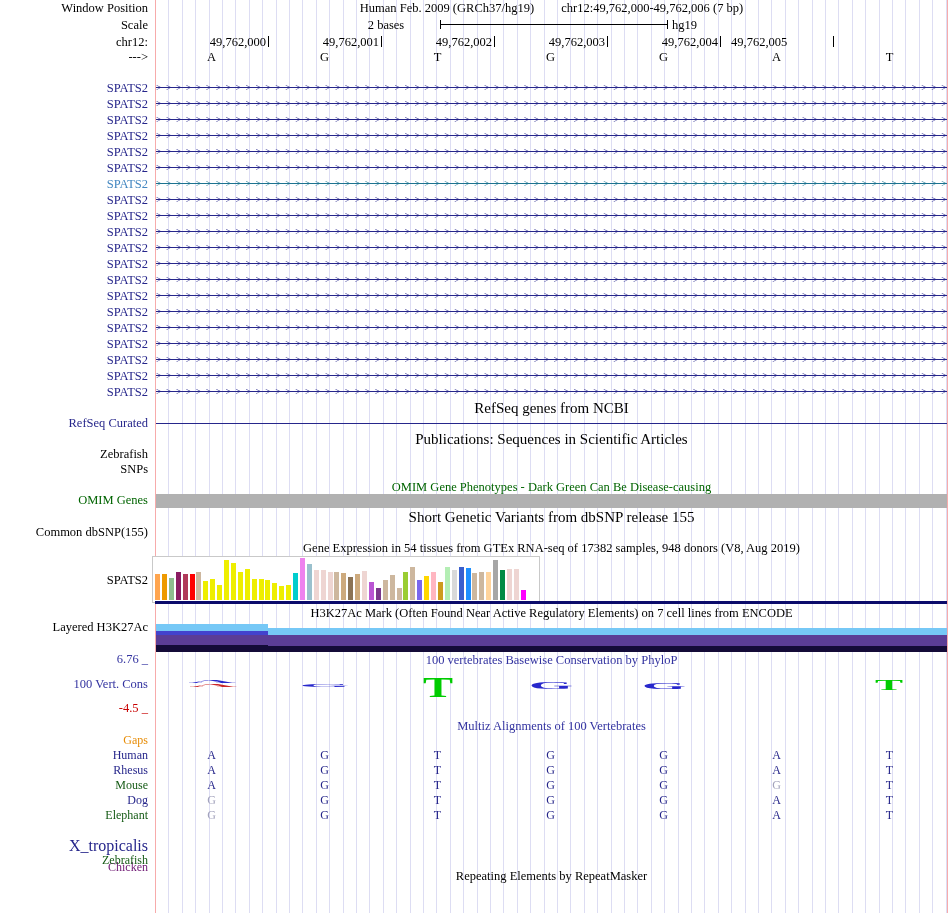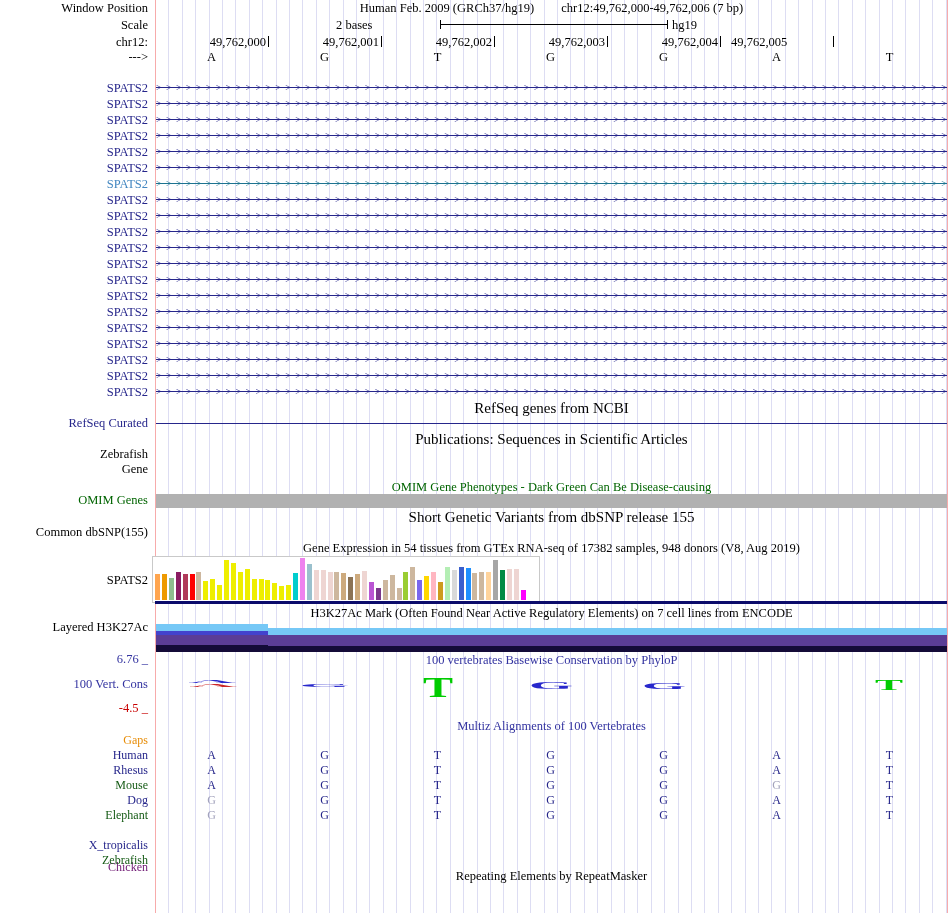--- a/index.html
+++ b/index.html
@@ -31,21 +31,21 @@
   <div class="vline" style="left:155px"></div>
   <div class="vline" style="left:947px"></div>
 
   <div class="lab c-black" style="top:1px">Window Position</div>
   <div class="ctitle c-black" style="top:1px">
     <span>Human Feb. 2009 (GRCh37/hg19)</span>
     <span style="margin-left:24px">chr12:49,762,000-49,762,006 (7 bp)</span>
   </div>
 
   <div class="lab c-black" style="top:18px">Scale</div>
-  <div class="abs c-black" style="left:336px;top:18px;width:100px;text-align:left;font-size:12.5px">2 bases</div>
+  <div class="abs c-black" style="left:336px;top:18px;width:100px;text-align:center;font-size:12.5px">2 bases</div>
   <div id="scale-bar"></div>
   <div class="abs c-black" style="left:672px;top:18px;font-size:12.5px">hg19</div>
 
   <div class="lab c-black" style="top:35px">chr12:</div>
   <div id="ruler-coords">
       <div style="position: absolute; left: 166px; top: 35px; width: 100px; text-align: right; font-size: 12.5px; line-height: 14px;">49,762,000</div>
       <div style="position: absolute; left: 268px; top: 36px; width: 1px; height: 11px; background: rgb(0, 0, 0);"></div>
       <div style="position: absolute; left: 279px; top: 35px; width: 100px; text-align: right; font-size: 12.5px; line-height: 14px;">49,762,001</div>
       <div style="position: absolute; left: 381px; top: 36px; width: 1px; height: 11px; background: rgb(0, 0, 0);"></div>
       <div style="position: absolute; left: 392px; top: 35px; width: 100px; text-align: right; font-size: 12.5px; line-height: 14px;">49,762,002</div>
@@ -111,21 +111,21 @@
       <div style="position: absolute; right: 802px; top: 385px; font-size: 12.5px; line-height: 14px; color: rgb(38, 38, 139); white-space: nowrap;">SPATS2</div>
       <div style="position: absolute; left: 156px; top: 384px; width: 791px; height: 16px; overflow: hidden; color: rgb(38, 38, 139); font-size: 10px; letter-spacing: 4.3px; line-height: 16px; white-space: nowrap; background: linear-gradient(transparent 7px, rgb(38, 38, 139) 7px, rgb(38, 38, 139) 8px, transparent 8px);">&gt;&gt;&gt;&gt;&gt;&gt;&gt;&gt;&gt;&gt;&gt;&gt;&gt;&gt;&gt;&gt;&gt;&gt;&gt;&gt;&gt;&gt;&gt;&gt;&gt;&gt;&gt;&gt;&gt;&gt;&gt;&gt;&gt;&gt;&gt;&gt;&gt;&gt;&gt;&gt;&gt;&gt;&gt;&gt;&gt;&gt;&gt;&gt;&gt;&gt;&gt;&gt;&gt;&gt;&gt;&gt;&gt;&gt;&gt;&gt;&gt;&gt;&gt;&gt;&gt;&gt;&gt;&gt;&gt;&gt;&gt;&gt;&gt;&gt;&gt;&gt;&gt;&gt;&gt;&gt;&gt;&gt;&gt;&gt;&gt;&gt;&gt;&gt;&gt;&gt;&gt;&gt;&gt;&gt;&gt;&gt;&gt;&gt;&gt;&gt;&gt;&gt;&gt;&gt;&gt;&gt;&gt;&gt;&gt;&gt;</div>
     </div>
 
   <div class="ctitle c-black small" style="top:402px">RefSeq genes from NCBI</div>
   <div class="lab c-navy" style="top:416px">RefSeq Curated</div>
   <div id="refseq-line"></div>
 
   <div class="ctitle c-black small" style="top:433px">Publications: Sequences in Scientific Articles</div>
   <div class="lab c-black" style="top:447px">Zebrafish</div>
-  <div class="lab c-black" style="top:462px">Gene</div>
+  <div class="lab c-black" style="top:462px">SNPs</div>
 
   <div class="ctitle c-green" style="top:480px">OMIM Gene Phenotypes - Dark Green Can Be Disease-causing</div>
   <div id="omim-bar"></div>
   <div class="lab c-green" style="top:493px">OMIM Genes</div>
 
   <div class="ctitle c-black small" style="top:511px">Short Genetic Variants from dbSNP release 155</div>
   <div class="lab c-black" style="top:525px">Common dbSNP(155)</div>
 
   <div class="ctitle c-black" style="top:541px">Gene Expression in 54 tissues from GTEx RNA-seq of 17382 samples, 948 donors (V8, Aug 2019)</div>
   <div id="gtex-panel"></div>
@@ -251,19 +251,19 @@
       <div style="position: absolute; left: 874.5px; top: 793px; width: 30px; text-align: center; font-size: 12px; line-height: 15px; color: rgb(38, 38, 139);">T</div>
       <div style="position: absolute; right: 802px; top: 808px; font-size: 12px; line-height: 15px; color: rgb(20, 90, 20); white-space: nowrap;">Elephant</div>
       <div style="position: absolute; left: 196.5px; top: 808px; width: 30px; text-align: center; font-size: 12px; line-height: 15px; color: rgb(163, 163, 188);">G</div>
       <div style="position: absolute; left: 309.5px; top: 808px; width: 30px; text-align: center; font-size: 12px; line-height: 15px; color: rgb(38, 38, 139);">G</div>
       <div style="position: absolute; left: 422.5px; top: 808px; width: 30px; text-align: center; font-size: 12px; line-height: 15px; color: rgb(38, 38, 139);">T</div>
       <div style="position: absolute; left: 535.5px; top: 808px; width: 30px; text-align: center; font-size: 12px; line-height: 15px; color: rgb(38, 38, 139);">G</div>
       <div style="position: absolute; left: 648.5px; top: 808px; width: 30px; text-align: center; font-size: 12px; line-height: 15px; color: rgb(38, 38, 139);">G</div>
       <div style="position: absolute; left: 761.5px; top: 808px; width: 30px; text-align: center; font-size: 12px; line-height: 15px; color: rgb(38, 38, 139);">A</div>
       <div style="position: absolute; left: 874.5px; top: 808px; width: 30px; text-align: center; font-size: 12px; line-height: 15px; color: rgb(38, 38, 139);">T</div>
       <div style="position: absolute; right: 802px; top: 860px; font-size: 12px; line-height: 15px; color: #701a75; white-space: nowrap;">Chicken</div>
-      <div style="position: absolute; right: 802px; top: 838px; font-size: 12px; line-height: 15px; color: rgb(38, 38, 139); white-space: nowrap; text-align: center;">X_tropicalis</div>
+      <div style="position: absolute; right: 802px; top: 838px; font-size: 16px; line-height: 15px; color: rgb(38, 38, 139); white-space: nowrap; text-align: center;">X_tropicalis</div>
       <div style="position: absolute; right: 802px; top: 853px; font-size: 12px; line-height: 15px; color: rgb(20, 90, 20); white-space: nowrap;">Zebrafish</div>
     </div>
 
   <div class="ctitle c-black" style="top:869px">Repeating Elements by RepeatMasker</div>
   <div class="lab c-black" style="top:922px">RepeatMasker</div>
 </div>
 
 </body></html>

